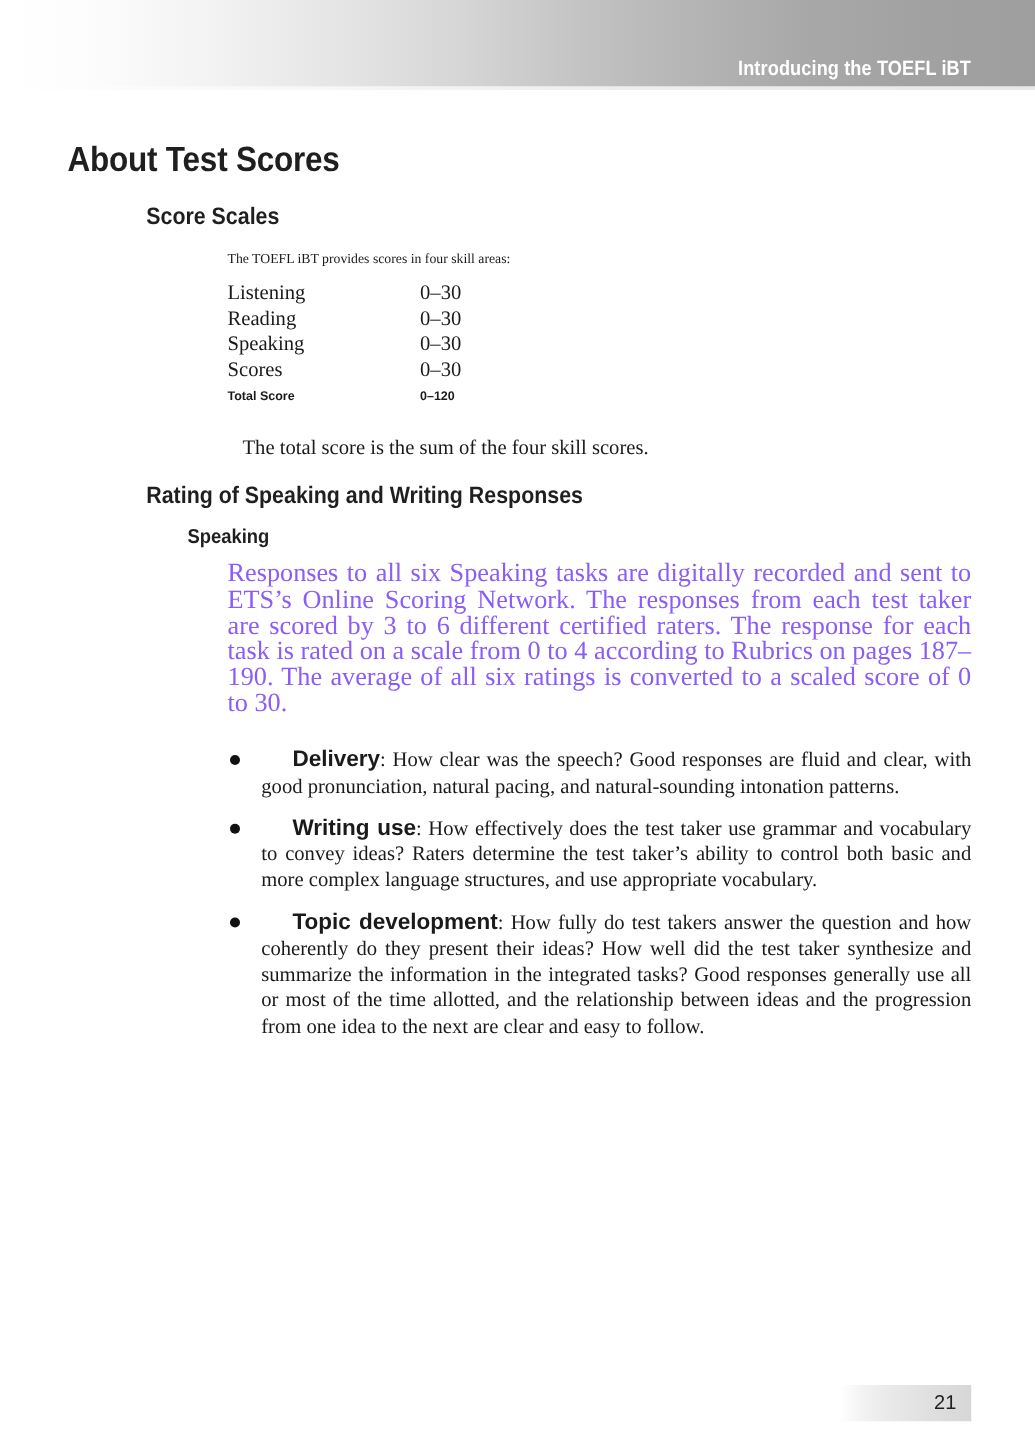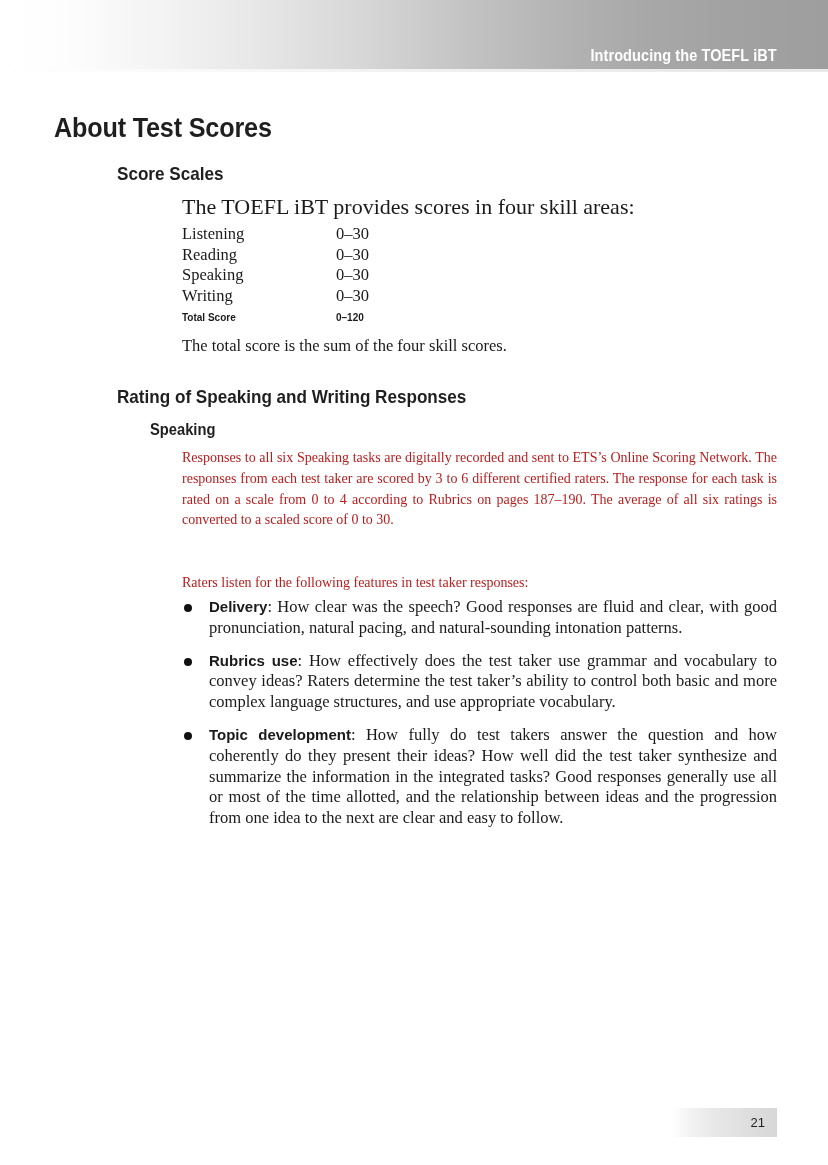--- a/index.html
+++ b/index.html
@@ -112,21 +112,21 @@
   .score-scales-head {
     position: absolute;
     left: 117px;
     top: 147px;
   }
   .score-intro {
     position: absolute;
     left: 182px;
     top: 181px;
     width: 600px;
-    font-size: 22px;
+    font-size: 11px;
     line-height: 20px;
   }
   .score-table {
     position: absolute;
     left: 182px;
     top: 208px;
     border-collapse: collapse;
   }
   .score-table td {
     padding: 0;
@@ -160,25 +160,25 @@
     top: 370px;
   }
   .speaking-head {
     position: absolute;
     left: 150px;
     top: 404px;
   }
 
   .body-para {
     position: absolute;
-    font-size: 14px;
+    font-size: 21px;
     line-height: 20.8px;
     text-align: justify;
     text-justify: inter-word;
-    color: #b91c1c;
+    color: #8b5cf6;
   }
   .para-speaking {
     left: 182px;
     top: 432px;
     width: 595px;
   }
   .para-raters {
     left: 182px;
     top: 557px;
     width: 595px;
@@ -216,21 +216,22 @@
     left: 2px;
     top: 7px;
     width: 8px;
     height: 8px;
     border-radius: 50%;
     background: #111111;
   }
   .bullet-term {
     font-family: "Liberation Sans", sans-serif;
     font-weight: bold;
-    font-size: 15px;
+    font-size: 18px;
+    margin-left: 25px;
   }
 
   
   .page-number-box {
     position: absolute;
     left: 672px;
     top: 1092px;
     width: 105px;
     height: 29px;
     background: linear-gradient(to right,
@@ -239,21 +240,21 @@
         #e9e9e9 38%,
         #e2e2e2 60%,
         #dcdcdc 80%,
         #d7d7d7 100%);
   }
   .page-number {
     position: absolute;
     right: 12px;
     top: 4px;
     font-family: "Liberation Sans", sans-serif;
-    font-size: 13px;
+    font-size: 16px;
     line-height: 22px;
     color: #1f1f1f;
   }
 </style>
 </head>
 <body>
 
 <div class="header-band">
   <div class="header-title">Introducing the TOEFL iBT</div>
 </div>
@@ -274,48 +275,47 @@
       </tr>
       <tr>
         <td class="label">Reading</td>
         <td class="range">0–30</td>
       </tr>
       <tr>
         <td class="label">Speaking</td>
         <td class="range">0–30</td>
       </tr>
       <tr>
-        <td class="label">Writing</td>
+        <td class="label">Scores</td>
         <td class="range">0–30</td>
       </tr>
       <tr class="total">
         <td class="label">Total Score</td>
         <td class="range">0–120</td>
       </tr>
     </tbody>
   </table>
 
-  <p class="score-note" style="margin:0;font-family:Liberation Serif, serif;">The total score is the sum of the four skill scores.</p>
+  <p class="score-note" style="margin:12px;font-family:Liberation Serif, serif;">The total score is the sum of the four skill scores.</p>
 
   <h2 class="section-head rating-head">Rating of Speaking and Writing Responses</h2>
 
   <h3 class="sub-head speaking-head">Speaking</h3>
 
   <p class="body-para para-speaking" style="margin:0;">Responses to all six Speaking tasks are digitally recorded and sent to ETS’s Online Scoring Network. The responses from each test taker are scored by 3 to 6 different certified raters. The response for each task is rated on a scale from 0 to 4 according to Rubrics on pages 187–190. The average of all six ratings is converted to a scaled score of 0 to 30.</p>
 
-  <p class="body-para para-raters" style="margin:0;">Raters listen for the following features in test taker responses:</p>
 
   <ul class="bullets">
     <li>
       <span class="bullet-dot"></span>
       <span class="bullet-term">Delivery</span><span>: How clear was the speech? Good responses are fluid and clear, with good pronunciation, natural pacing, and natural-sounding intonation patterns.</span>
     </li>
     <li>
       <span class="bullet-dot"></span>
-      <span class="bullet-term">Rubrics use</span><span>: How effectively does the test taker use grammar and vocabulary to convey ideas? Raters determine the test taker’s ability to control both basic and more complex language structures, and use appropriate vocabulary.</span>
+      <span class="bullet-term">Writing use</span><span>: How effectively does the test taker use grammar and vocabulary to convey ideas? Raters determine the test taker’s ability to control both basic and more complex language structures, and use appropriate vocabulary.</span>
     </li>
     <li>
       <span class="bullet-dot"></span>
       <span class="bullet-term">Topic development</span><span>: How fully do test takers answer the question and how coherently do they present their ideas? How well did the test taker synthesize and summarize the information in the integrated tasks? Good responses generally use all or most of the time allotted, and the relationship between ideas and the progression from one idea to the next are clear and easy to follow.</span>
     </li>
   </ul>
 
 
   <div class="page-number-box">
     <span class="page-number">21</span>

